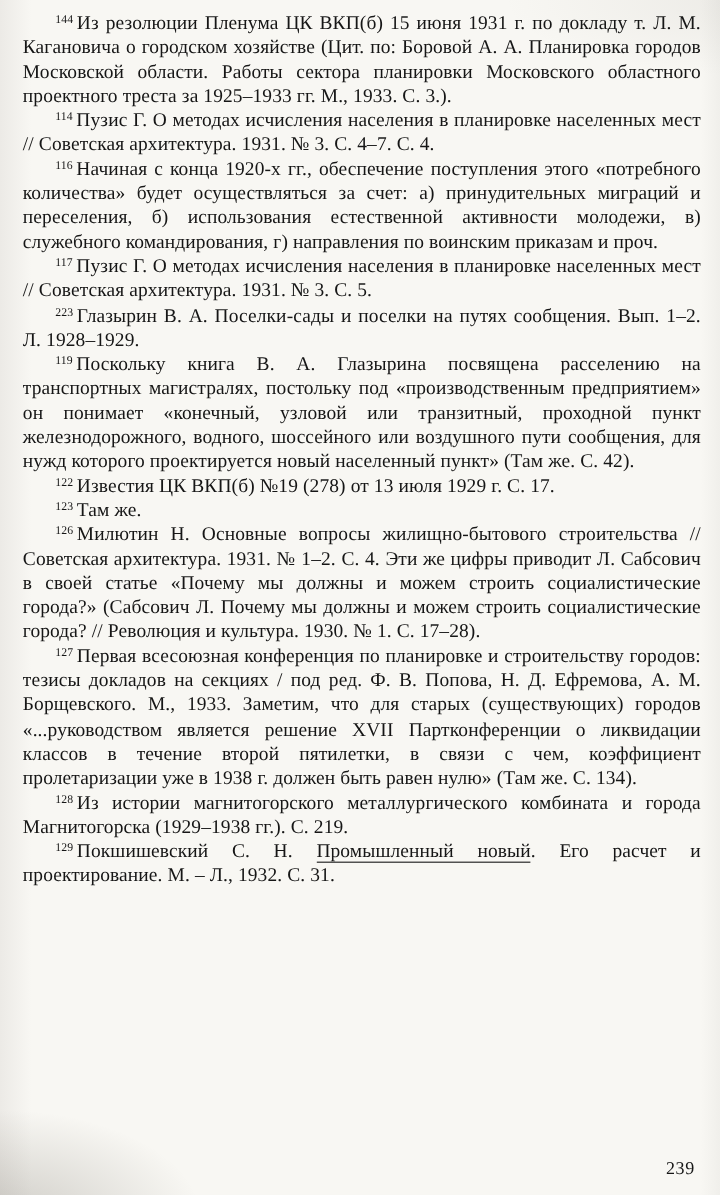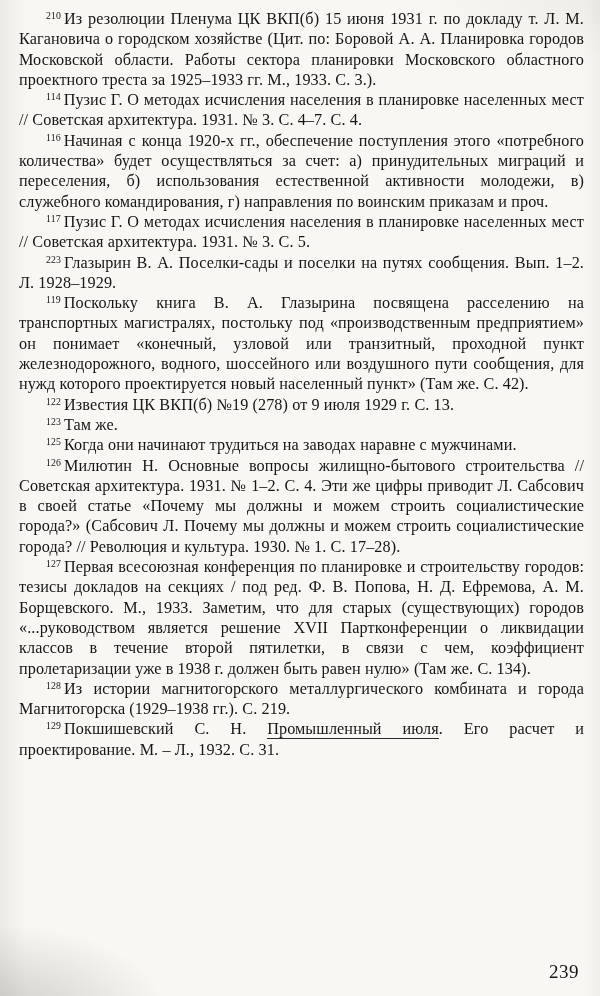--- a/index.html
+++ b/index.html
@@ -36,54 +36,53 @@
     top: -5px;
     margin-right: 3px;
   }
 
   .uline { border-bottom: 1.6px solid #2a2a2a; }
 
   .page-number {
     position: absolute;
     right: 21px;
     bottom: 13px;
-    font-size: 19px;
+    font-size: 15px;
     letter-spacing: 0.5px;
   }
 </style>
 </head>
 <body>
 
 <div class="page">
 
-  <p class="note"><sup>210</sup><span>Из резолюции Пленума ЦК ВКП(б) 15 июня 1931 г. по докладу т. Л. М. Кагановича о городском хозяйстве (Цит. по: Боровой А. А. Планировка городов Московской области. Работы сектора планировки Московского областного проектного треста за 1925–1933 гг. М., 1933. С. 3.).</span></p>
+  <p class="note"><sup>144</sup><span>Из резолюции Пленума ЦК ВКП(б) 15 июня 1931 г. по докладу т. Л. М. Кагановича о городском хозяйстве (Цит. по: Боровой А. А. Планировка городов Московской области. Работы сектора планировки Московского областного проектного треста за 1925–1933 гг. М., 1933. С. 3.).</span></p>
 
   <p class="note"><sup>114</sup><span>Пузис Г. О методах исчисления населения в планировке населенных мест // Советская архитектура. 1931. № 3. С. 4–7. С. 4.</span></p>
 
 
   <p class="note"><sup>116</sup><span>Начиная с конца 1920-х гг., обеспечение поступления этого «потребного количества» будет осуществляться за счет: а) принудительных миграций и переселения, б) использования естественной активности молодежи, в) служебного командирования, г) направления по воинским приказам и проч.</span></p>
 
   <p class="note"><sup>117</sup><span>Пузис Г. О методах исчисления населения в планировке населенных мест // Советская архитектура. 1931. № 3. С. 5.</span></p>
 
   <p class="note"><sup>223</sup><span>Глазырин В. А. Поселки-сады и поселки на путях сообщения. Вып. 1–2. Л. 1928–1929.</span></p>
 
   <p class="note"><sup>119</sup><span>Поскольку книга В. А. Глазырина посвящена расселению на транспортных магистралях, постольку под «производственным предприятием» он понимает «конечный, узловой или транзитный, проходной пункт железнодорожного, водного, шоссейного или воздушного пути сообщения, для нужд которого проектируется новый населенный пункт» (Там же. С. 42).</span></p>
 
 
 
-  <p class="note"><sup>122</sup><span>Известия ЦК ВКП(б) №19 (278) от 9 июля 1929 г. С. 13.</span></p>
+  <p class="note"><sup>122</sup><span>Известия ЦК ВКП(б) №19 (278) от 13 июля 1929 г. С. 17.</span></p>
 
   <p class="note"><sup>123</sup><span>Там же.</span></p>
 
 
-  <p class="note"><sup>125</sup><span>Когда они начинают трудиться на заводах наравне с мужчинами.</span></p>
 
   <p class="note"><sup>126</sup><span>Милютин Н. Основные вопросы жилищно-бытового строительства // Советская архитектура. 1931. № 1–2. С. 4. Эти же цифры приводит Л. Сабсович в своей статье «Почему мы должны и можем строить социалистические города?» (Сабсович Л. Почему мы должны и можем строить социалистические города? // Революция и культура. 1930. № 1. С. 17–28).</span></p>
 
   <p class="note"><sup>127</sup><span>Первая всесоюзная конференция по планировке и строительству городов: тезисы докладов на секциях / под ред. Ф. В. Попова, Н. Д. Ефремова, А. М. Борщевского. М., 1933. Заметим, что для старых (существующих) городов «...руководством является решение XVII Партконференции о ликвидации классов в течение второй пятилетки, в связи с чем, коэффициент пролетаризации уже в 1938 г. должен быть равен нулю» (Там же. С. 134).</span></p>
 
   <p class="note"><sup>128</sup><span>Из истории магнитогорского металлургического комбината и города Магнитогорска (1929–1938 гг.). С. 219.</span></p>
 
-  <p class="note"><sup>129</sup><span>Покшишевский С. Н. </span><span class="uline">Промышленный июля</span><span>. Его расчет и проектирование. М. – Л., 1932. С. 31.</span></p>
+  <p class="note"><sup>129</sup><span>Покшишевский С. Н. </span><span class="uline">Промышленный новый</span><span>. Его расчет и проектирование. М. – Л., 1932. С. 31.</span></p>
 
   <div class="page-number">239</div>
 
 </div>
 
 </body></html>

